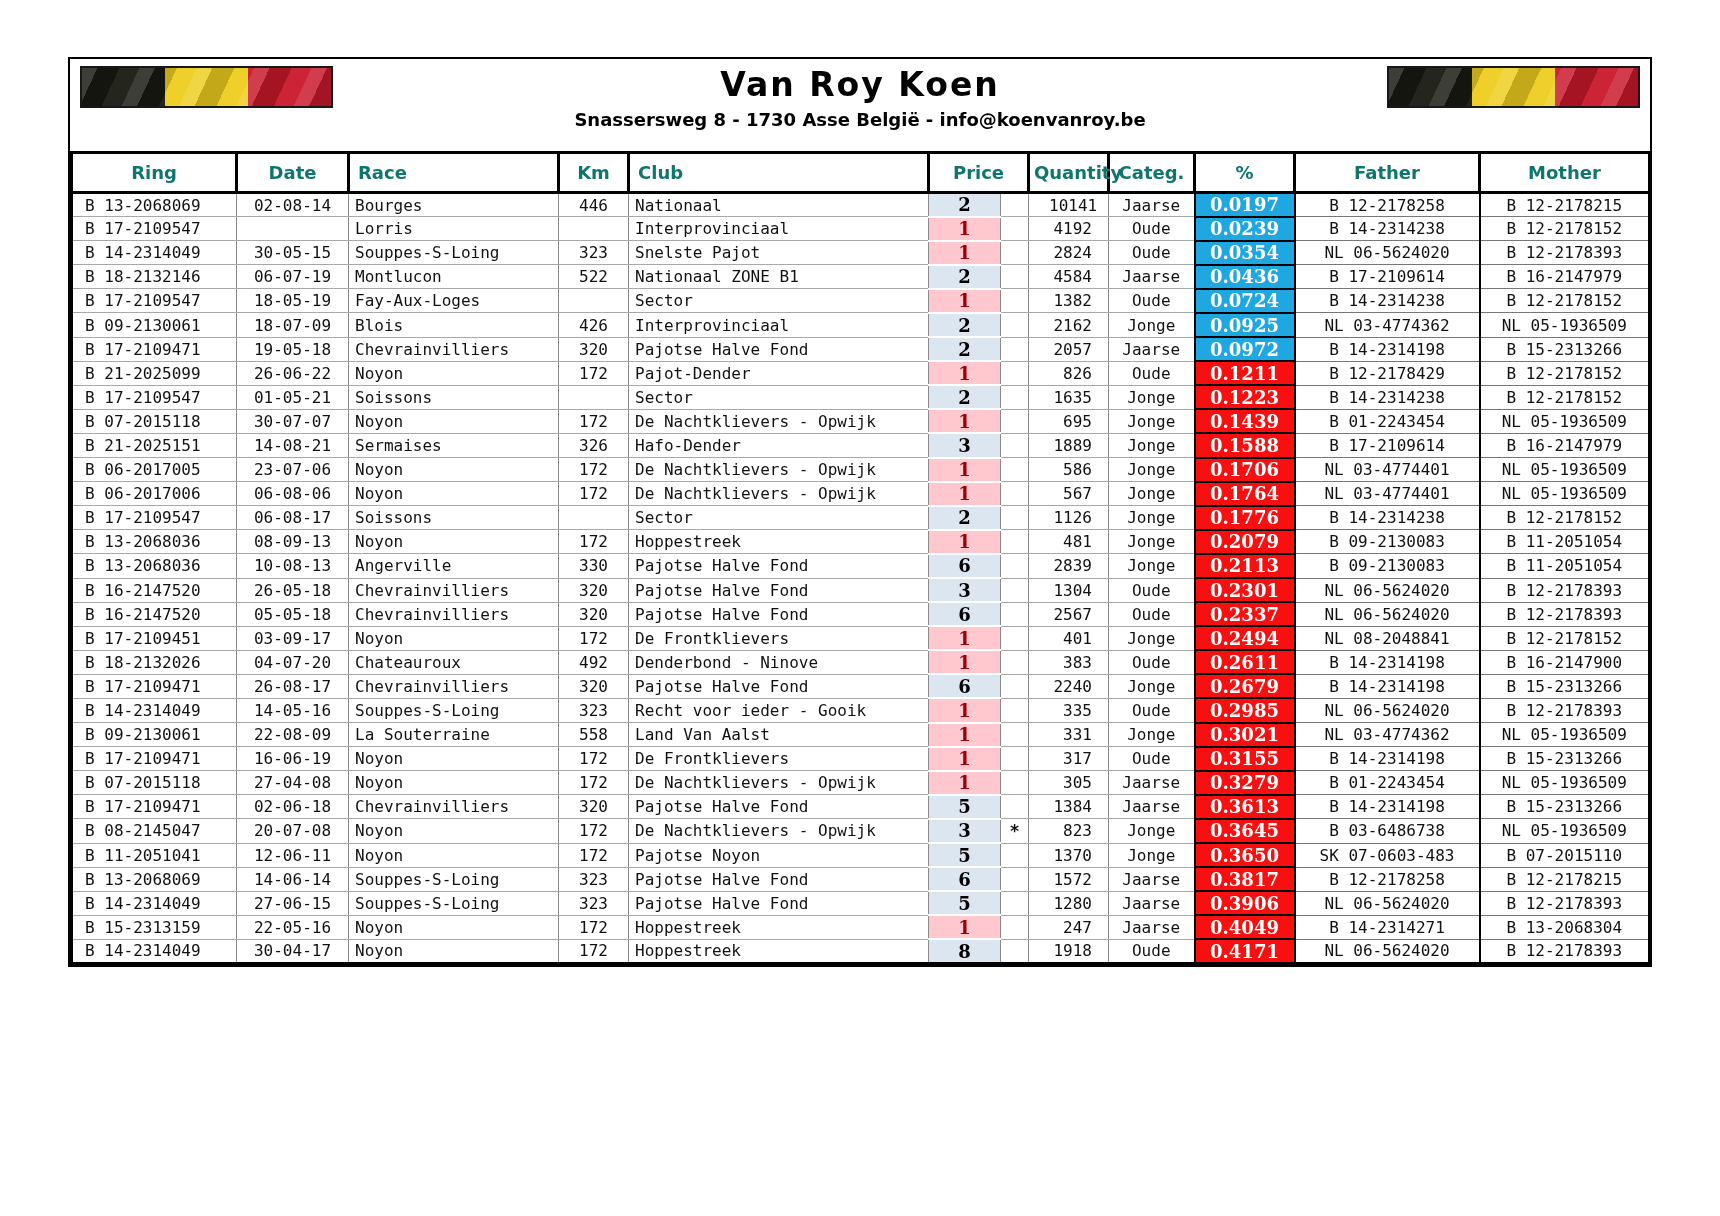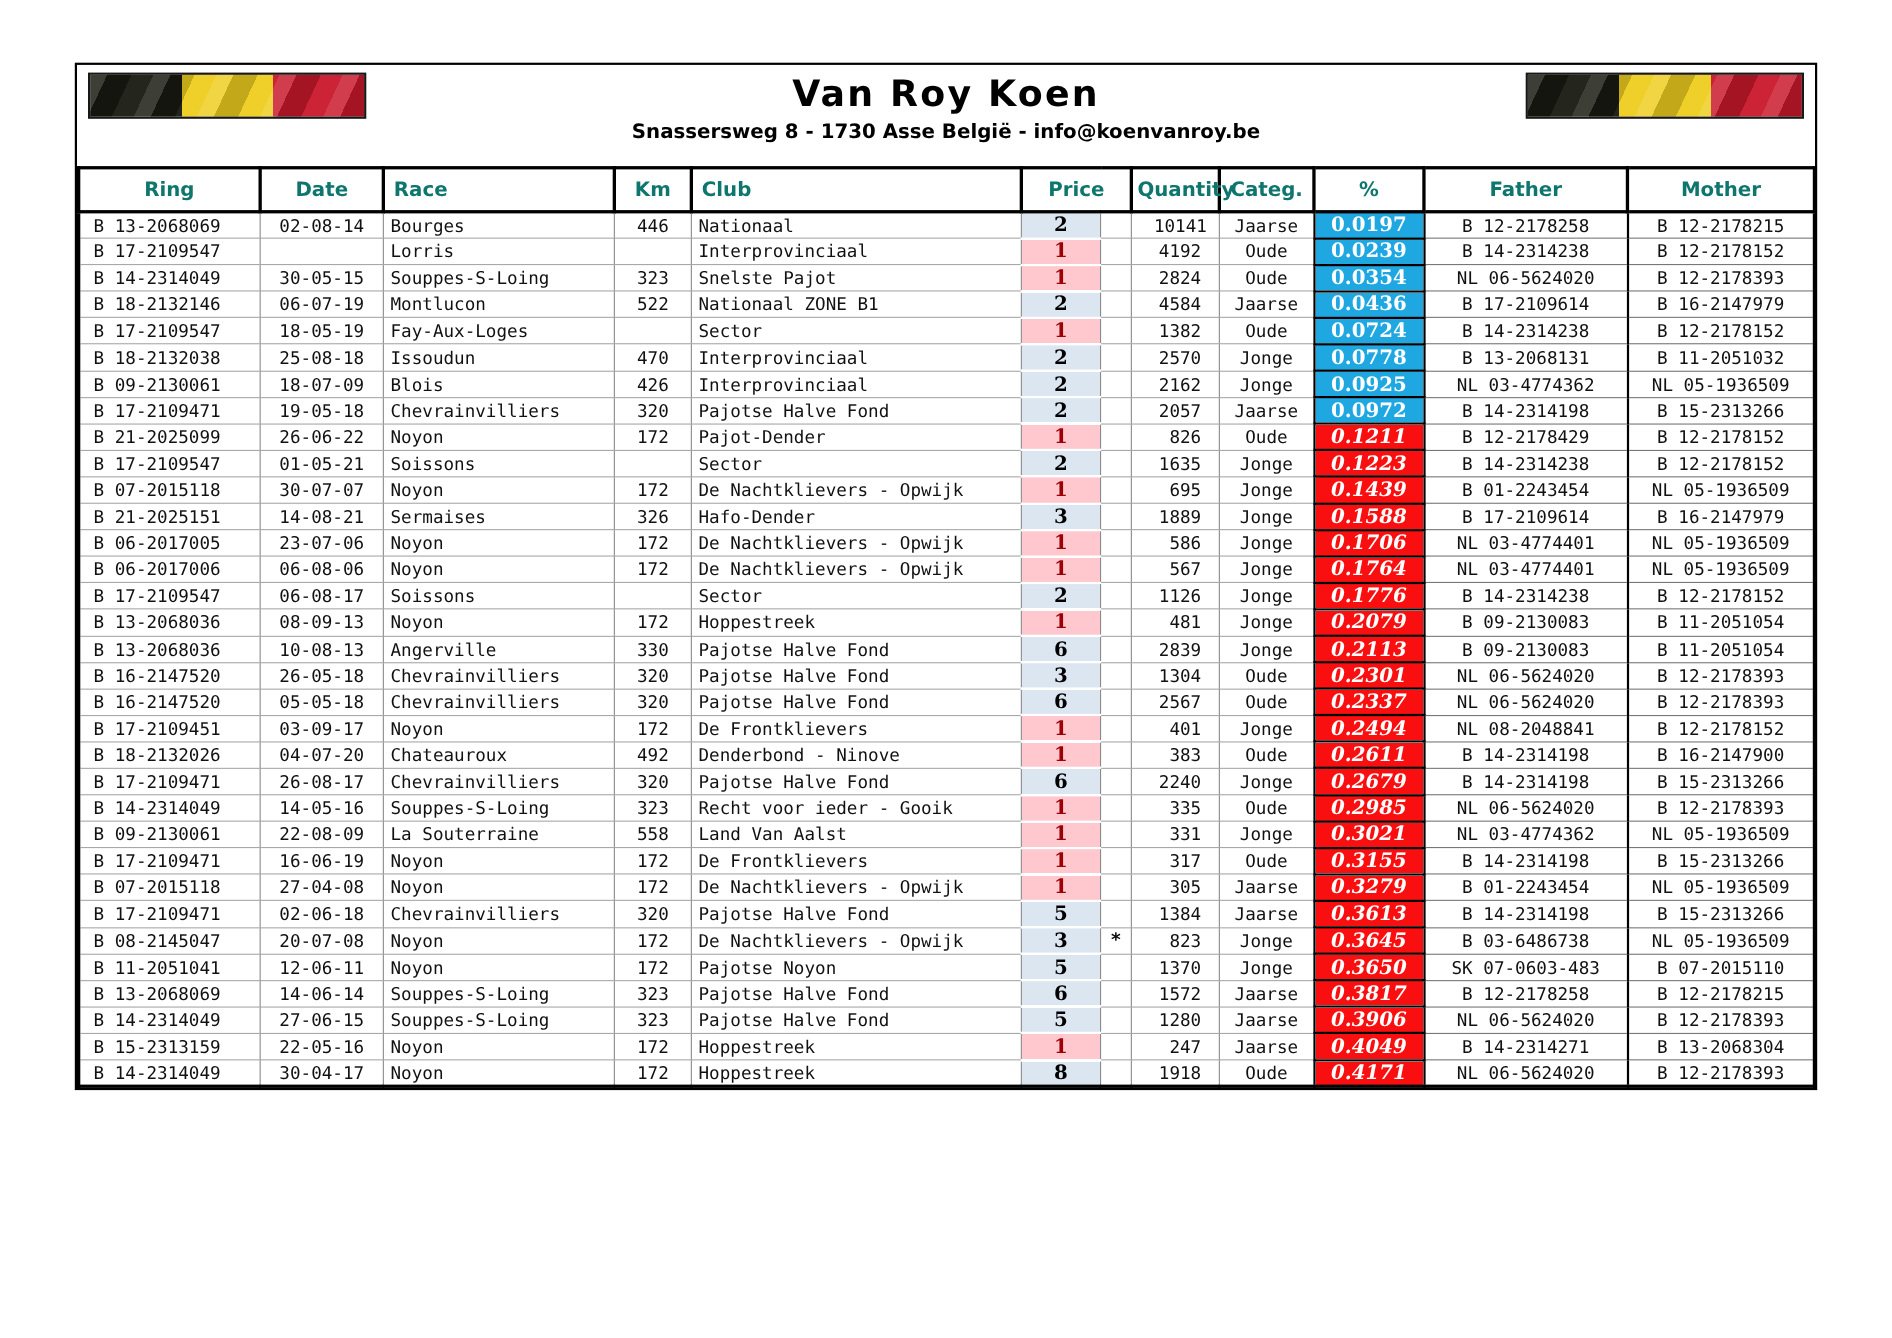--- a/index.html
+++ b/index.html
@@ -31,21 +31,21 @@
   .td-km{text-align:center;}
   .td-club{text-align:left;}
   .td-price{text-align:center;font-family:"DejaVu Serif",serif;font-weight:bold;font-size:18px;border-bottom:2px solid #fff;}
   .price-one{background:#ffc7ce;color:#9c0006;}
   .price-multi{background:#dce6f1;color:#000;}
   .td-star{text-align:center;font-weight:bold;font-size:17px;}
   .td-qty{text-align:right;padding-right:16px;padding-left:20px;}
   .td-categ{text-align:center;}
   .td-pct{text-align:center;font-family:"DejaVu Serif",serif;font-weight:bold;font-size:18px;color:#fff;border:2.5px solid #000;}
   .pct-cyan{background:#1ea7e1;}
-  .pct-red{background:#f90f0f;font-style:italic;}
+  .pct-red{background:#f90f0f;}
   .td-father{text-align:center;border-left:2px solid #000;border-right:2px solid #000;border-bottom:1px solid #777;}
   .td-mother{text-align:center;border-bottom:1px solid #777;border-right:none;}
 </style>
 </head>
 <body>
 
 <div class="doc">
 
   <div class="masthead">
     <div class="flag flag-left"></div>
@@ -150,34 +150,20 @@
           <td class="td-club">Sector</td>
           <td class="td-price price-one" style="background: rgb(255, 199, 206); color: rgb(156, 0, 6);">1</td>
           <td class="td-star"></td>
           <td class="td-qty">1382</td>
           <td class="td-categ">Oude</td>
           <td class="td-pct pct-cyan" style="background: rgb(30, 167, 225);">0.0724</td>
           <td class="td-father">B 14-2314238</td>
           <td class="td-mother">B 12-2178152</td>
         </tr>
         <tr>
-          <td class="td-ring">B 18-2132038</td>
-          <td class="td-date">25-08-18</td>
-          <td class="td-race">Issoudun</td>
-          <td class="td-km">470</td>
-          <td class="td-club">Interprovinciaal</td>
-          <td class="td-price price-multi" style="background: rgb(220, 230, 241);">2</td>
-          <td class="td-star"></td>
-          <td class="td-qty">2570</td>
-          <td class="td-categ">Jonge</td>
-          <td class="td-pct pct-cyan" style="background: rgb(30, 167, 225);">0.0778</td>
-          <td class="td-father">B 13-2068131</td>
-          <td class="td-mother">B 11-2051032</td>
-        </tr>
-        <tr>
           <td class="td-ring">B 09-2130061</td>
           <td class="td-date">18-07-09</td>
           <td class="td-race">Blois</td>
           <td class="td-km">426</td>
           <td class="td-club">Interprovinciaal</td>
           <td class="td-price price-multi" style="background: rgb(220, 230, 241);">2</td>
           <td class="td-star"></td>
           <td class="td-qty">2162</td>
           <td class="td-categ">Jonge</td>
           <td class="td-pct pct-cyan" style="background: rgb(30, 167, 225);">0.0925</td>

